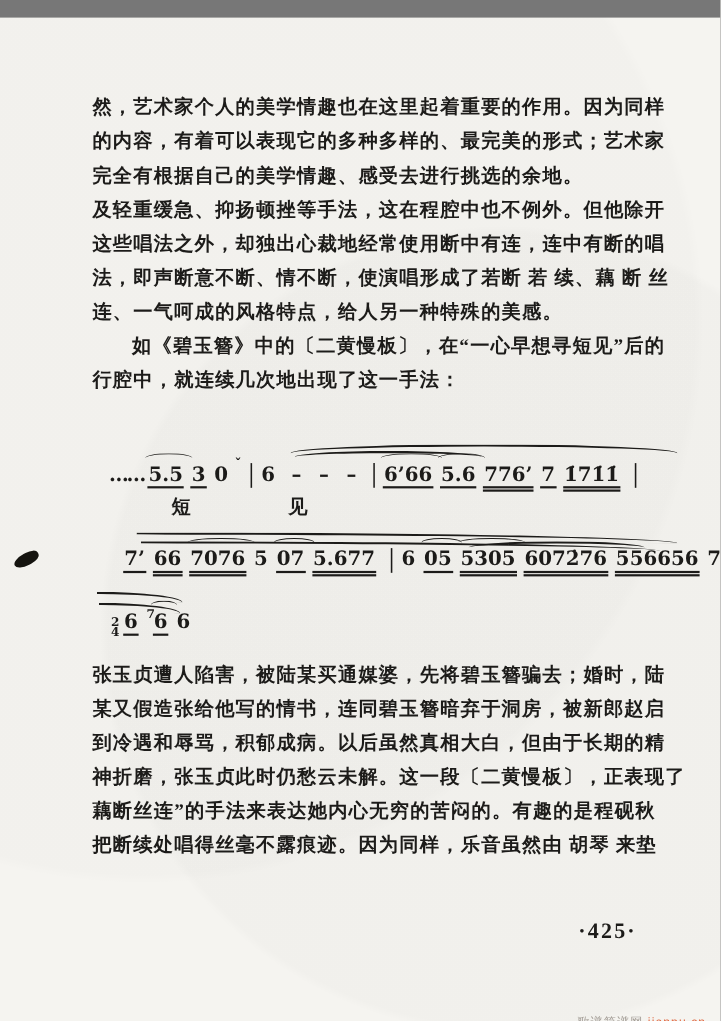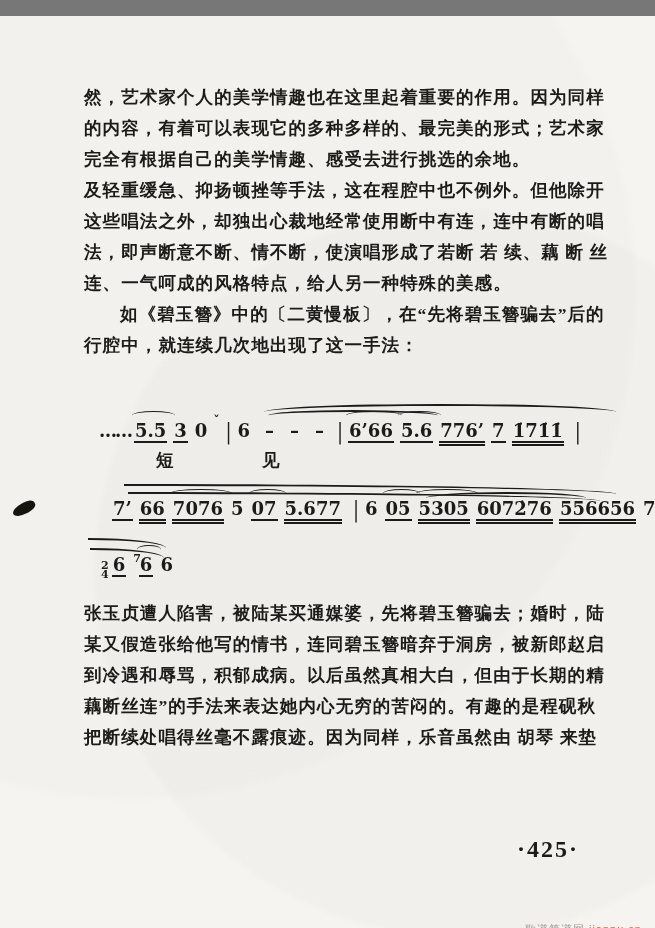--- a/index.html
+++ b/index.html
@@ -58,21 +58,21 @@
   .arc-b{top:8px;left:184px;width:170px;height:9px;}
   .oline{position:absolute;border-top:2px solid #1c1b19;border-radius:0 100% 0 0 / 0 100% 0 0;}
   .ol-1{top:82px;left:40px;width:492px;height:8px;}
   .ol-2{top:90px;left:44px;width:472px;height:7px;}
   .arc-c{top:90px;left:342px;width:160px;height:10px;}
   .ol-3{top:136px;left:4px;width:78px;height:8px;}
   .ol-4{top:146px;left:6px;width:74px;height:8px;}
   
   .page-number{
     position:absolute;top:820px;right:76px;
-    font-size:24px;font-weight:bold;letter-spacing:2px;
+    font-size:20px;font-weight:bold;letter-spacing:2px;
   }
   .watermark{
     position:absolute;bottom:7px;right:13px;
     font-size:11px;letter-spacing:1px;
     font-family:"Liberation Sans","DejaVu Sans",sans-serif;
     text-align:center;
   }
   .wm-name{color:#a39d96;}
   .wm-url{color:#e0663f;}
   
@@ -90,21 +90,21 @@
   <div class="ink-mark"></div>
 
   <div id="block-top" class="textblock">
       <div class="tline">然，艺术家个人的美学情趣也在这里起着重要的作用。因为同样</div>
       <div class="tline">的内容，有着可以表现它的多种多样的、最完美的形式；艺术家</div>
       <div class="tline">完全有根据自己的美学情趣、感受去进行挑选的余地。</div>
       <div class="tline">及轻重缓急、抑扬顿挫等手法，这在程腔中也不例外。但他除开</div>
       <div class="tline">这些唱法之外，却独出心裁地经常使用断中有连，连中有断的唱</div>
       <div class="tline">法，即声断意不断、情不断，使演唱形成了若断 若 续、藕 断 丝</div>
       <div class="tline">连、一气呵成的风格特点，给人另一种特殊的美感。</div>
-      <div class="tline indent">如《碧玉簪》中的〔二黄慢板〕，在“先将碧玉簪骗去”后的</div>
+      <div class="tline indent">如《碧玉簪》中的〔二黄慢板〕，在“一心早想寻短见”后的</div>
       <div class="tline">行腔中，就连续几次地出现了这一手法：</div>
     </div>
 
   <div class="notation">
     <div class="arc arc-a"></div>
     <div class="arc arc-b"></div>
     <div class="nrow nrow1"><span class="tok lead">……</span><span class="tok u1 slur">5.5</span><span class="tok u1">3</span><span class="tok">0</span><span class="tok breath">ˇ</span><span class="tok bar">|</span><span class="tok">6</span><span class="tok dash">–</span><span class="tok dash">–</span><span class="tok dash">–</span><span class="tok bar">|</span><span class="tok u1 slur">6’66</span><span class="tok u1 slur">5.6</span><span class="tok u2">776’</span><span class="tok u1">7</span><span class="tok u2">1̇71̇1̇</span><span class="tok bar">|</span></div>
     <span id="lyric-1" class="lyric">短</span>
     <span id="lyric-2" class="lyric">见</span>
     <div class="oline ol-1"></div>
@@ -116,20 +116,21 @@
     <div class="nrow nrow3"><span class="tok meter">
           <span>2</span>
           <span>4</span>
         </span><span class="tok u1">6</span><span class="tok grace">7</span><span class="tok u1 slur">6</span><span class="tok">6</span></div>
   </div>
 
   <div id="block-bottom" class="textblock">
       <div class="tline">张玉贞遭人陷害，被陆某买通媒婆，先将碧玉簪骗去；婚时，陆</div>
       <div class="tline">某又假造张给他写的情书，连同碧玉簪暗弃于洞房，被新郎赵启</div>
       <div class="tline">到冷遇和辱骂，积郁成病。以后虽然真相大白，但由于长期的精</div>
+      <div class="tline">神折磨，张玉贞此时仍愁云未解。这一段〔二黄慢板〕，正表现了</div>
       <div class="tline">藕断丝连”的手法来表达她内心无穷的苦闷的。有趣的是程砚秋</div>
       <div class="tline">把断续处唱得丝毫不露痕迹。因为同样，乐音虽然由 胡琴 来垫</div>
     </div>
 
   <div class="page-number">·425·</div>
 
   <div class="watermark">
     <span class="wm-name">歌谱简谱网</span>
     <span class="wm-url">jianpu.cn</span>
   </div>

